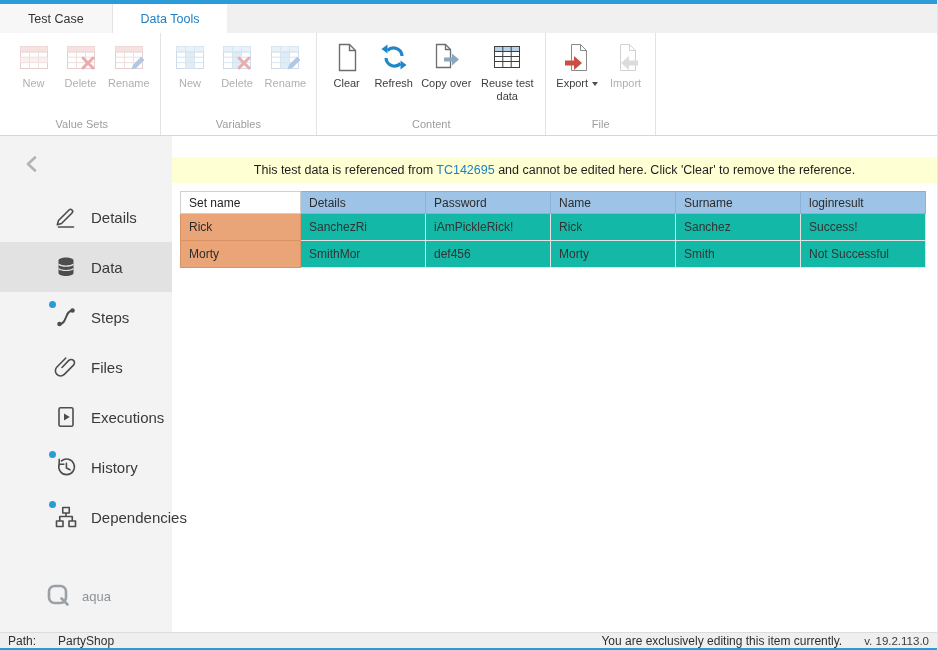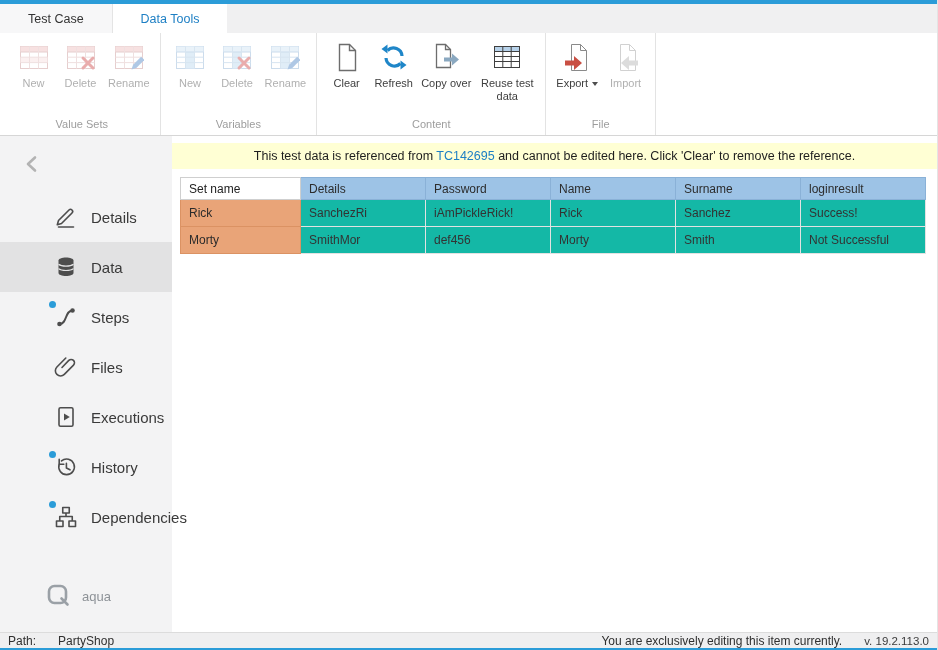--- a/index.html
+++ b/index.html
@@ -24,21 +24,21 @@
   .bodyrow{flex:1;display:flex;min-height:0}
   .sidebar{width:172px;background:#f3f3f4;display:flex;flex-direction:column;flex:0 0 auto}
   .back-btn{height:56px;display:flex;align-items:center;padding-left:24px;cursor:pointer}
   .nav-item{height:50px;display:flex;align-items:center;padding-left:54px;gap:13px;font-size:15px;color:#3a3a3a;position:relative;cursor:pointer}
   .nav-item.selected{background:#e2e2e3}
   .dot{position:absolute;left:49px;top:9px;width:7px;height:7px;border-radius:50%;background:#2b9cd8}
   .nicon{width:24px;height:24px;display:flex;align-items:center;justify-content:center}
   .logo{margin-top:auto;display:flex;align-items:center;gap:9px;padding:0 0 22px 46px}
   .logo-text{font-size:13px;color:#8d9297}
   .main{flex:1;display:flex;flex-direction:column;background:#fff;min-width:0}
-  .banner{margin-top:7px;background:#ffffd4;height:26px;line-height:26px;text-align:center;font-size:12.5px;color:#1e1e1e;flex:0 0 auto}
+  .banner{margin-top:21px;background:#ffffd4;height:26px;line-height:26px;text-align:center;font-size:12.5px;color:#1e1e1e;flex:0 0 auto}
   .banner .link{color:#1d7fc4;text-decoration:none;cursor:pointer}
   .table-wrap{padding:8px}
   table{border-collapse:collapse;font-size:12px;table-layout:fixed;width:745px}
   th,td{padding:3px 8px;text-align:left;overflow:hidden;white-space:nowrap}
   th{height:22px;font-weight:400;background:#9dc3e6;border:1px solid #8ab1d7;color:#2c2c2c}
   th.setname-h{background:#fff;border:1px solid #cfcfcf;color:#222}
   td{height:27px;background:#14b8a6;border:1px solid #e2e2e2;color:#333}
   td.setname{background:#e9a478;border:1px solid #db9263;color:#2b2b2b}
   .statusbar{height:16px;background:#efeff0;border-top:1px solid #dcdcdc;display:flex;align-items:center;font-size:12px;color:#2f2f2f;padding:0 8px;flex:0 0 auto}
   .path-value{margin-left:22px}

